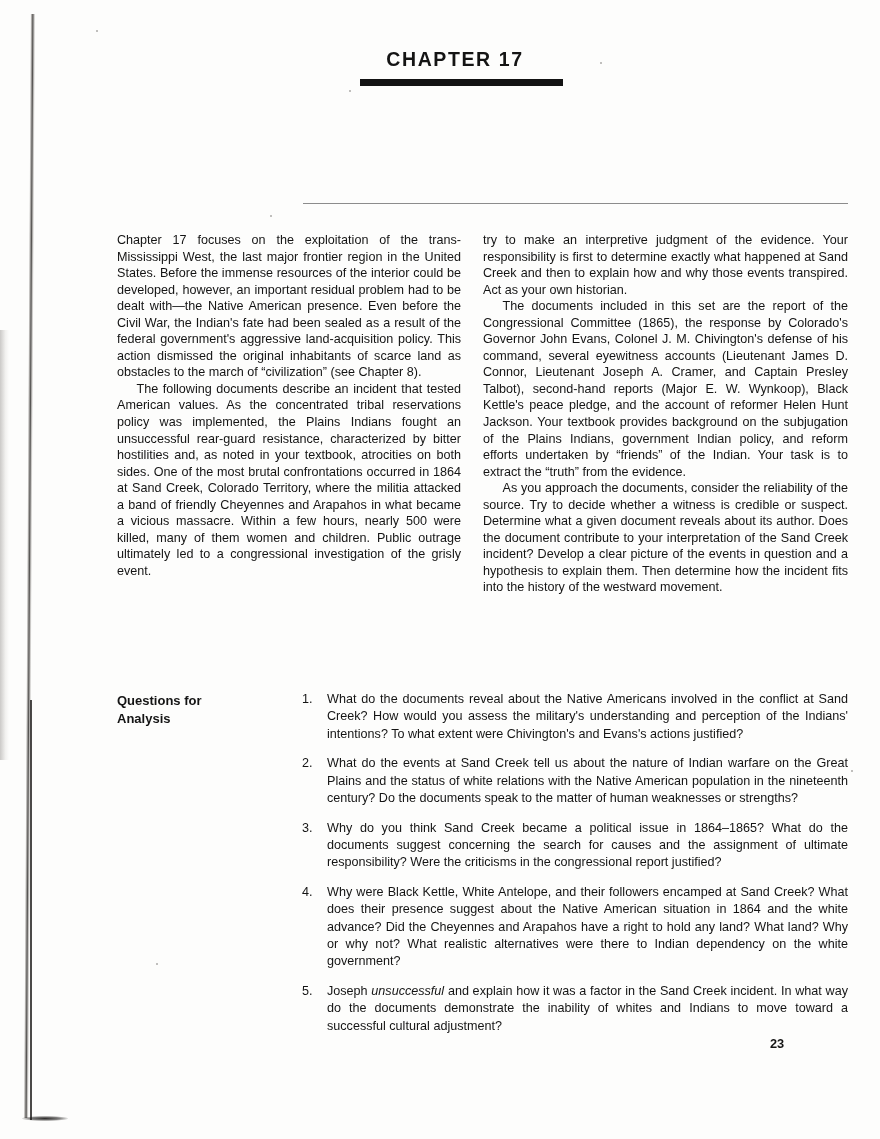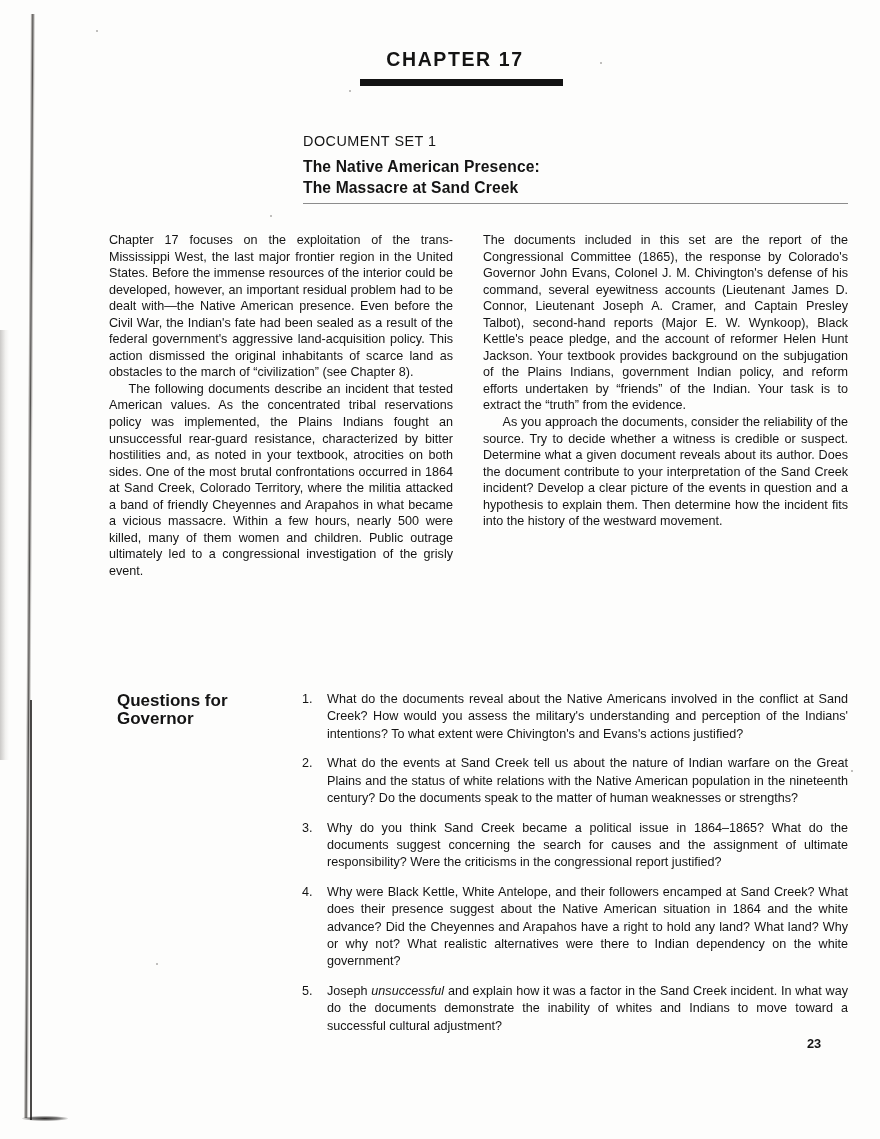--- a/index.html
+++ b/index.html
@@ -123,32 +123,32 @@
   
   .col {
     position: absolute;
     top: 232px;
     font-size: 12.6px;
     line-height: 16.55px;
     text-align: justify;
     text-justify: inter-word;
     hyphens: manual;
   }
-  .col-left  { left: 109px; width: 344px; }
+  .col-left  { left: 117px; width: 344px; }
   .col-right { left: 483px; width: 365px; }
   .col p { margin: 0; }
   .col p + p { text-indent: 1.55em; }
 
   
   .questions-heading {
     position: absolute;
     left: 117px;
     top: 692px;
     width: 170px;
-    font-size: 17px;
+    font-size: 13px;
     font-weight: bold;
     line-height: 17.5px;
   }
   .questions-list {
     position: absolute;
     left: 302px;
     top: 691px;
     width: 546px;
     margin: 0;
     padding: 0;
@@ -169,21 +169,21 @@
     top: 0;
     width: 19px;
     text-align: left;
   }
   .questions-list li:last-child { margin-bottom: 0; }
   em { font-style: italic; }
 
   
   .page-number {
     position: absolute;
-    left: 807px;
+    left: 770px;
     top: 1036px;
     width: 60px;
     text-align: left;
     font-size: 12.8px;
     font-weight: bold;
   }
 </style>
 </head>
 <body>
 
@@ -196,42 +196,36 @@
   <div class="speck" style="left:96px;  top:30px;  width:2px; height:2px;"></div>
   <div class="speck" style="left:349px; top:90px;  width:2px; height:2px;"></div>
   <div class="speck" style="left:600px; top:62px;  width:2px; height:2px;"></div>
   <div class="speck" style="left:270px; top:215px; width:2px; height:2px;"></div>
   <div class="speck" style="left:156px; top:963px; width:2px; height:2px;"></div>
   <div class="speck" style="left:851px; top:770px; width:2px; height:2px;"></div>
 
   <div class="chapter-title">CHAPTER 17</div>
   <div class="chapter-rule"></div>
 
-  <div class="docset-block">
-    <div class="docset-label">DOCUMENT SET 1</div>
-    <div class="docset-title">
-      <span>The Native American Presence:</span><br>
-      <span>The Massacre at Sand Creek</span>
-    </div>
-  </div>
   <div class="docset-hr"></div>
 
   <div class="col col-left">
     <p>Chapter 17 focuses on the exploitation of the trans-Mississippi West, the last major frontier region in the United States. Before the immense resources of the interior could be developed, however, an important residual problem had to be dealt with—the Native American presence. Even before the Civil War, the Indian's fate had been sealed as a result of the federal government's aggressive land-acquisition policy. This action dismissed the original inhabitants of scarce land as obstacles to the march of “civilization” (see Chapter 8).</p>
     <p>The following documents describe an incident that tested American values. As the concentrated tribal reservations policy was implemented, the Plains Indians fought an unsuccessful rear-guard resistance, characterized by bitter hostilities and, as noted in your textbook, atrocities on both sides. One of the most brutal confrontations occurred in 1864 at Sand Creek, Colorado Territory, where the militia attacked a band of friendly Cheyennes and Arapahos in what became a vicious massacre. Within a few hours, nearly 500 were killed, many of them women and children. Public outrage ultimately led to a congressional investigation of the grisly event.</p>
   </div>
 
   <div class="col col-right">
+    <p>try to make an interpretive judgment of the evidence. Your responsibility is first to determine exactly what happened at Sand Creek and then to explain how and why those events transpired. Act as your own historian.</p>
     <p>The documents included in this set are the report of the Congressional Committee (1865), the response by Colorado's Governor John Evans, Colonel J. M. Chivington's defense of his command, several eyewitness accounts (Lieutenant James D. Connor, Lieutenant Joseph A. Cramer, and Captain Presley Talbot), second-hand reports (Major E. W. Wynkoop), Black Kettle's peace pledge, and the account of reformer Helen Hunt Jackson. Your textbook provides background on the subjugation of the Plains Indians, government Indian policy, and reform efforts undertaken by “friends” of the Indian. Your task is to extract the “truth” from the evidence.</p>
     <p>As you approach the documents, consider the reliability of the source. Try to decide whether a witness is credible or suspect. Determine what a given document reveals about its author. Does the document contribute to your interpretation of the Sand Creek incident? Develop a clear picture of the events in question and a hypothesis to explain them. Then determine how the incident fits into the history of the westward movement.</p>
   </div>
 
   <div class="questions-heading">
     <span>Questions for</span><br>
-    <span>Governor</span>
+    <span>Analysis</span>
   </div>
 
   <ol class="questions-list">
     <li>
       <span class="qnum">1.</span><span>What do the documents reveal about the Native Americans involved in the conflict at Sand Creek? How would you assess the military's understanding and perception of the Indians' intentions? To what extent were Chivington's and Evans's actions justified?</span>
     </li>
     <li>
       <span class="qnum">2.</span><span>What do the events at Sand Creek tell us about the nature of Indian warfare on the Great Plains and the status of white relations with the Native American population in the nineteenth century? Do the documents speak to the matter of human weaknesses or strengths?</span>
     </li>
     <li>

